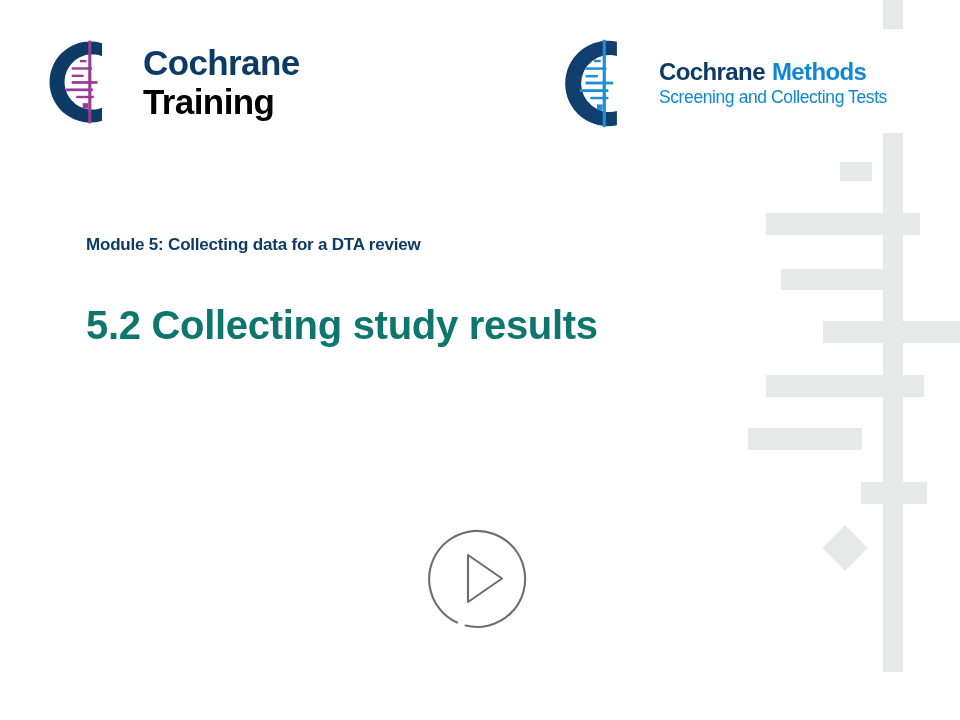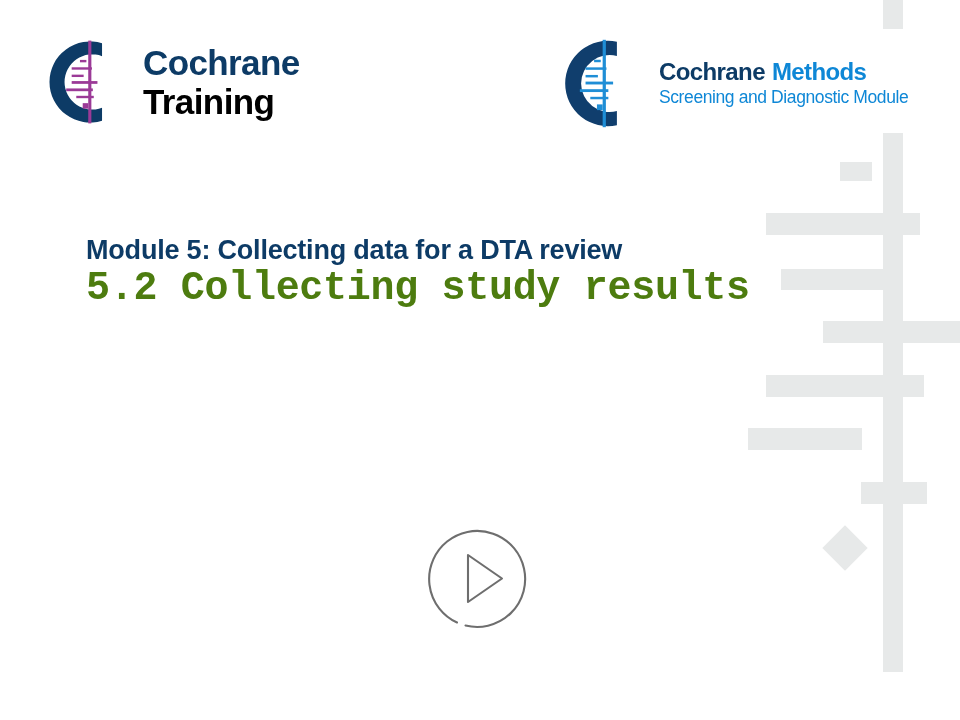--- a/index.html
+++ b/index.html
@@ -105,33 +105,33 @@
   }
 
   
   .heading-block {
     position: absolute;
     left: 86px;
     top: 235px;
     width: 720px;
   }
   .module-label {
-    font-size: 27px;
+    font-size: 17px;
     font-weight: bold;
     color: #0d3b66;
     letter-spacing: -0.2px;
     white-space: nowrap;
   }
   .slide-title {
+    margin-top: 48px;
     font-size: 40px;
     font-weight: bold;
-    color: #4d7c0f;
+    color: #0f766e;
     letter-spacing: -0.3px;
     white-space: nowrap;
-    font-family: Liberation Mono, monospace;
   }
 
   
   .play-button {
     position: absolute;
     left: 423px;
     top: 523px;
     width: 110px;
     height: 110px;
     cursor: pointer;
@@ -191,21 +191,21 @@
           <rect x="29" y="48" width="29" height="3.0" fill="#1f8ed6"></rect>
           <rect x="23" y="56" width="30" height="3.0" fill="#1f8ed6"></rect>
           <rect x="34" y="64" width="19" height="2.6" fill="#1f8ed6"></rect>
           <rect x="41" y="72" width="6" height="6" fill="#1f8ed6"></rect>
         </svg>
       </span>
       <span class="logo-text">
         <span class="logo-line1 m-line1">
           <span class="m-word-coch">Cochrane</span><span class="m-word-meth">Methods</span>
         </span>
-        <span class="logo-line2 m-line2">Screening and Diagnostic Module</span>
+        <span class="logo-line2 m-line2">Screening and Collecting Tests</span>
       </span>
     </div>
 
   </div>
 
   <div class="heading-block">
     <div class="module-label">Module 5: Collecting data for a DTA review</div>
     <div class="slide-title">5.2 Collecting study results</div>
   </div>
 

